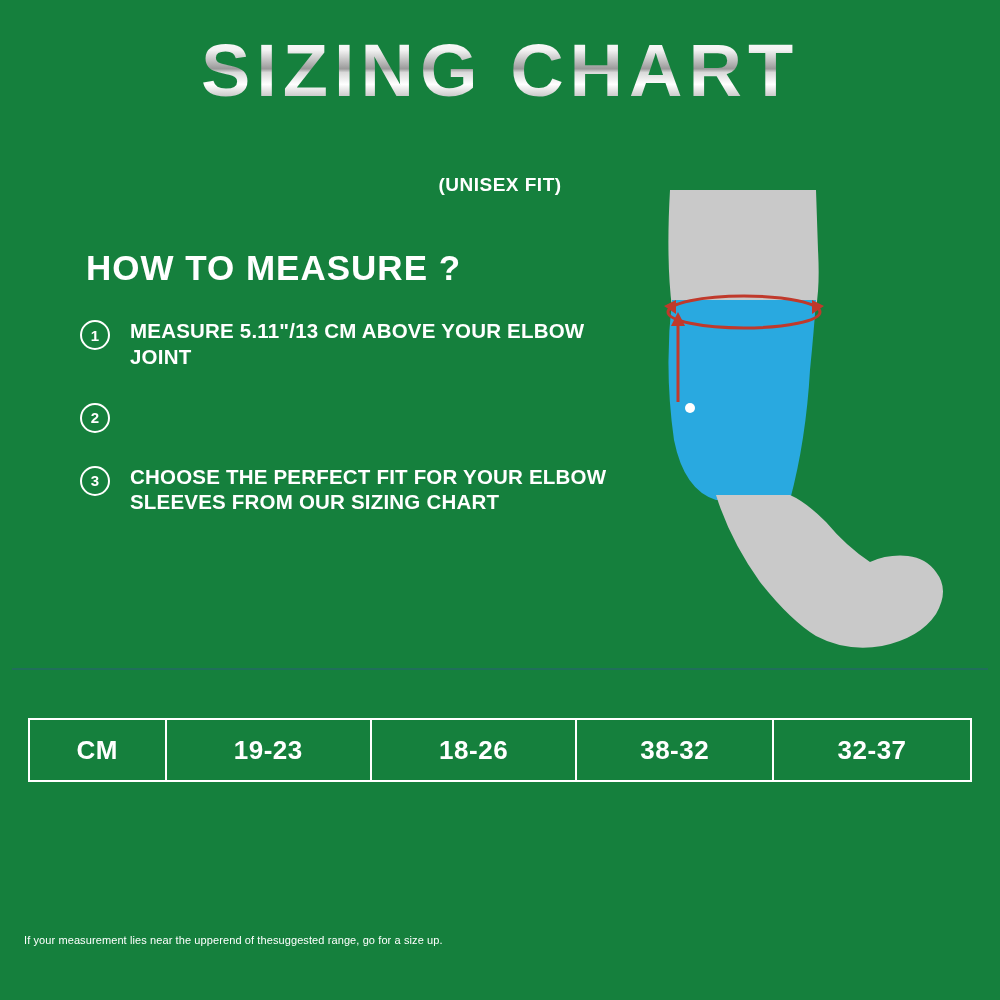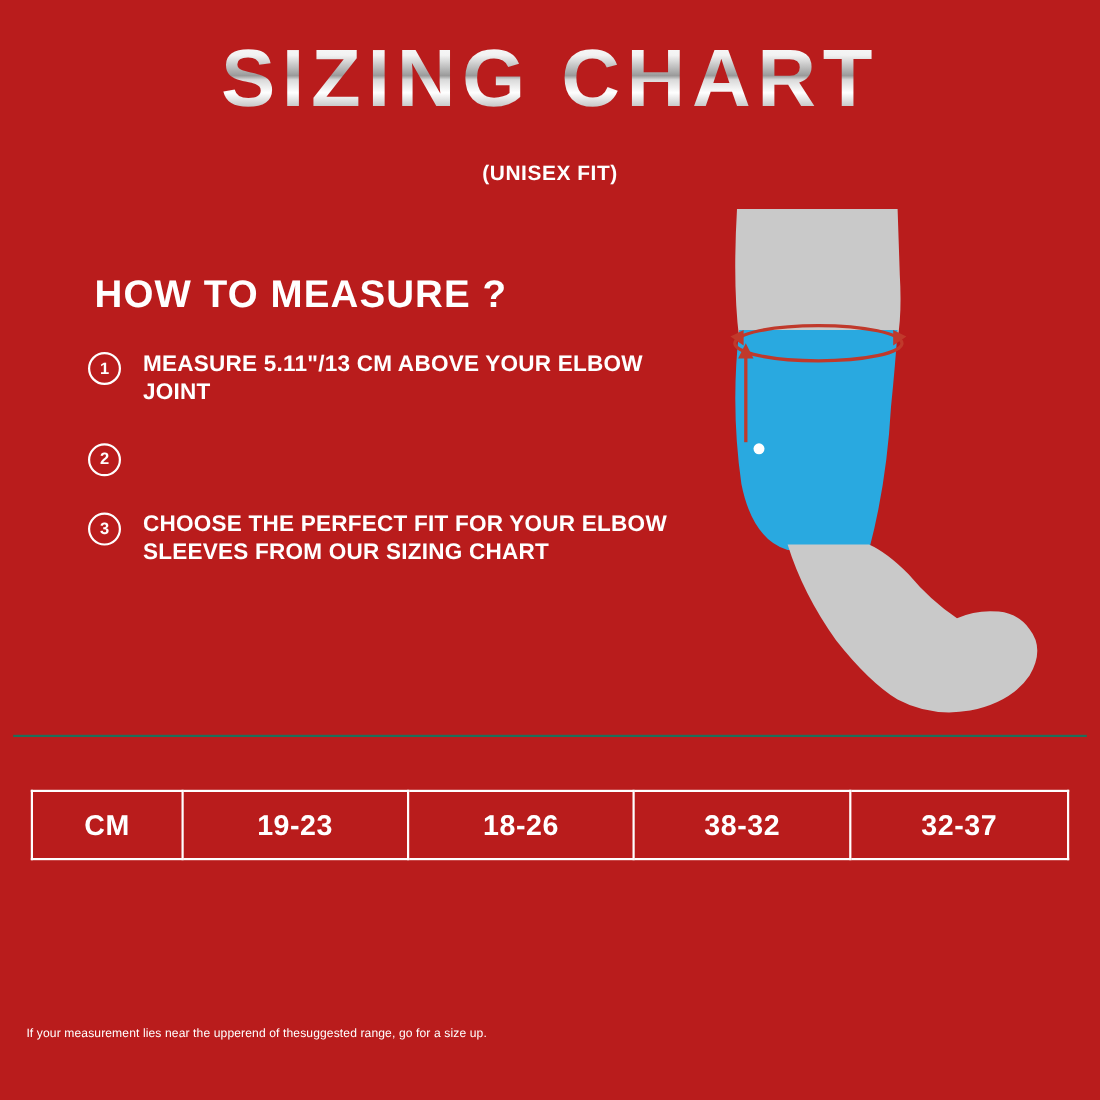--- a/index.html
+++ b/index.html
@@ -11,21 +11,21 @@
     width: 1000px;
     height: 1000px;
     font-family: "Liberation Sans", sans-serif;
     color: #ffffff;
     overflow: hidden;
     position: relative;
   }
   .page {
     position: absolute;
     inset: 0;
-    background: #b91c1c;
+    background: #15803d;
   }
 
   
   .title {
     position: absolute;
     top: 34px;
     left: 0;
     width: 1000px;
     text-align: center;
     font-size: 74px;
@@ -35,21 +35,21 @@
     background: linear-gradient(to bottom,
        #ffffff 0%, #f2f2f2 22%, #9a9a9a 47%, #d9d9d9 52%,
        #ffffff 68%, #bdbdbd 88%, #8c8c8c 100%);
     -webkit-background-clip: text;
     background-clip: text;
     color: transparent;
     -webkit-text-fill-color: transparent;
   }
   .subtitle {
     position: absolute;
-    top: 148px;
+    top: 174px;
     left: 0;
     width: 1000px;
     text-align: center;
     font-size: 19px;
     font-weight: bold;
     letter-spacing: 0.5px;
     color: #ffffff;
   }
 
   

